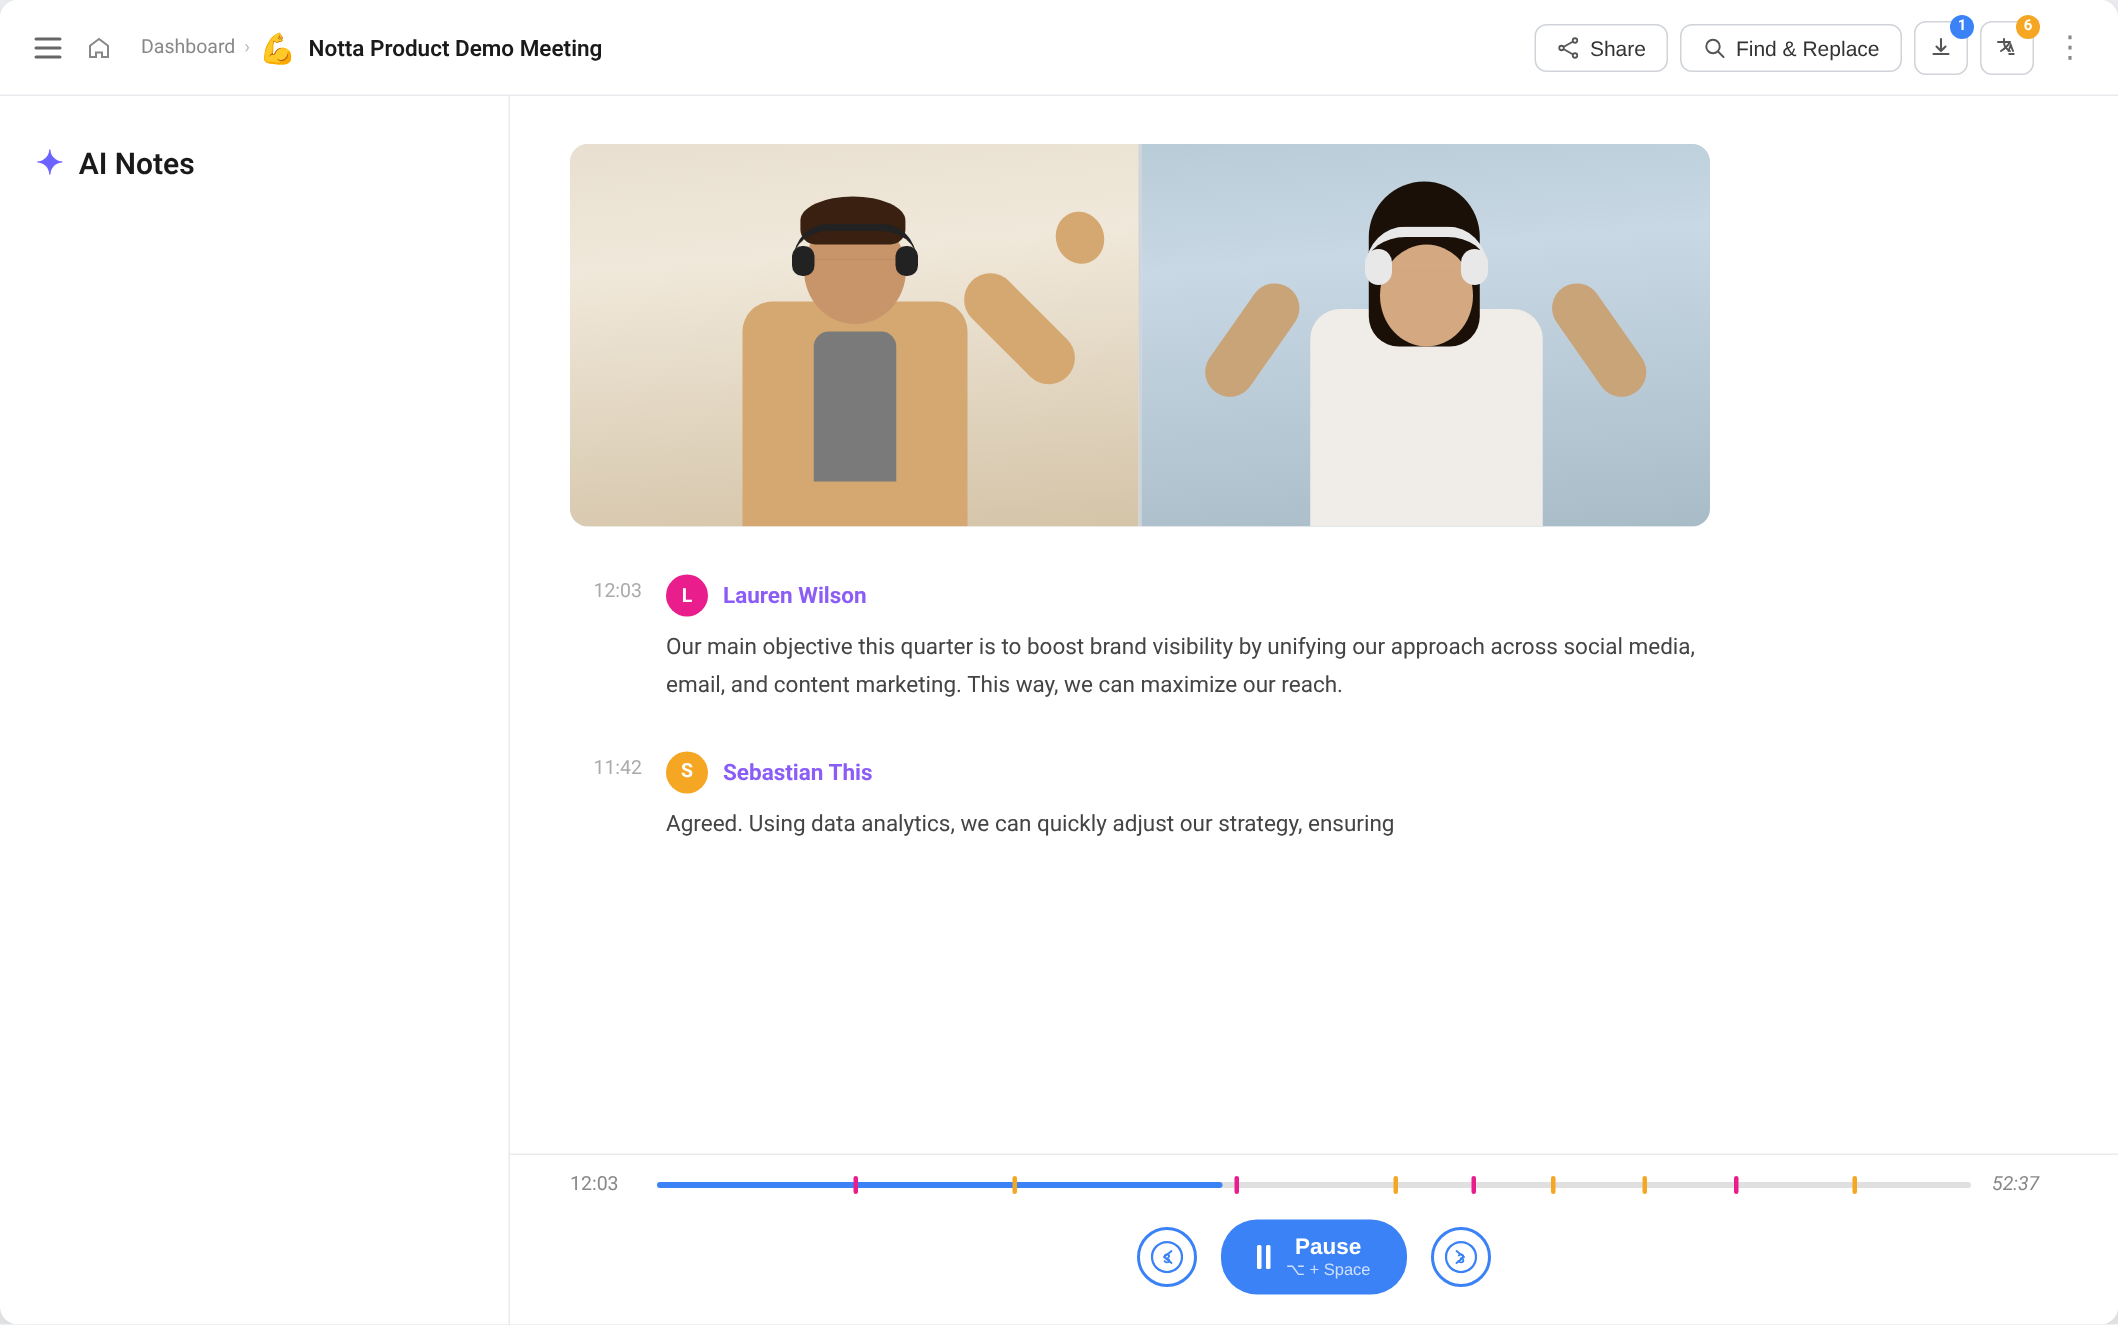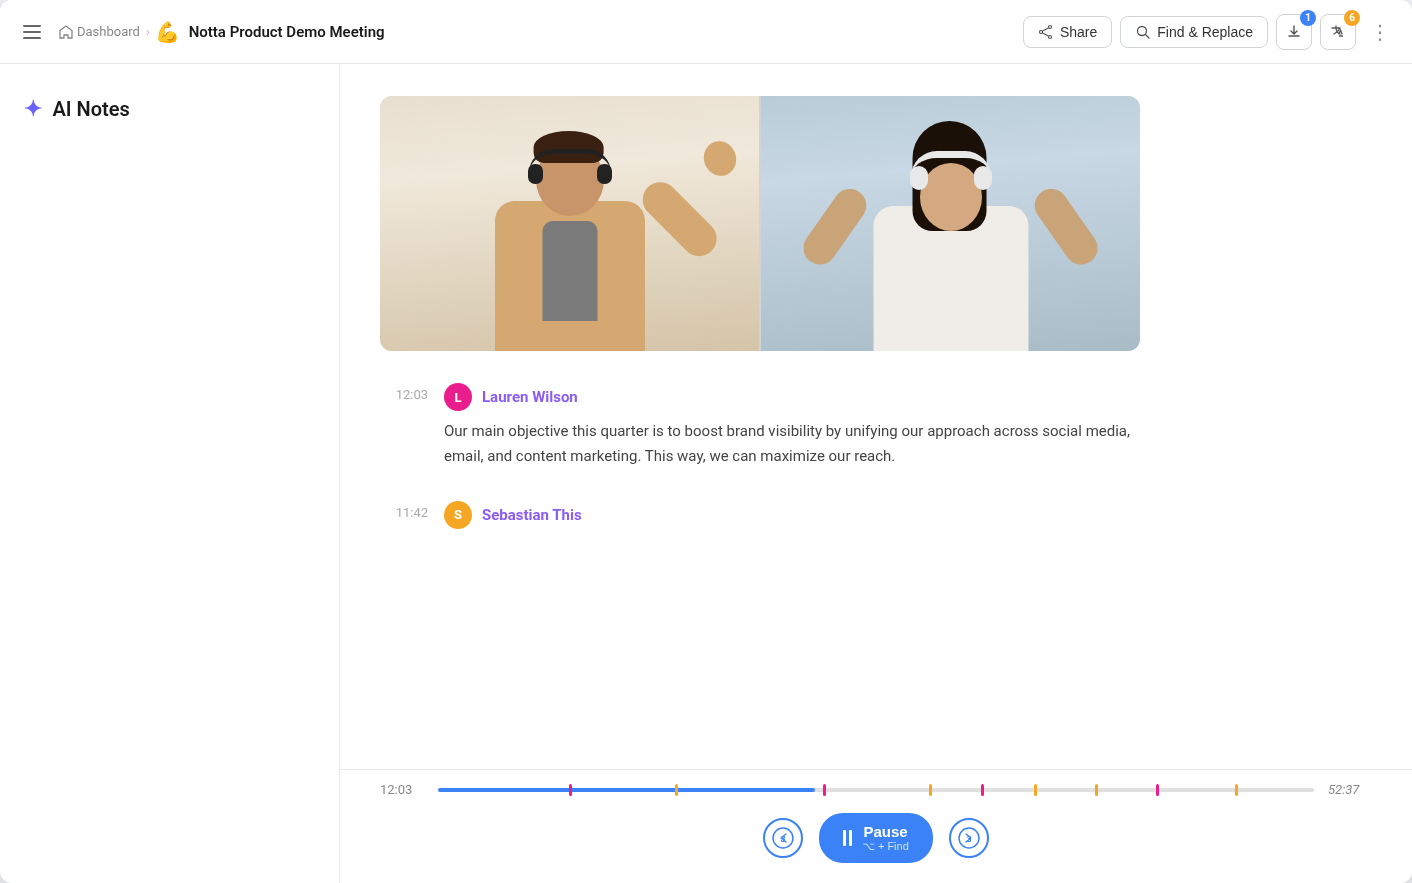--- a/index.html
+++ b/index.html
@@ -58,21 +58,21 @@
       border-radius: 1px;
     }
     .breadcrumb {
       display: flex;
       align-items: center;
       gap: 6px;
     }
     .breadcrumb-home {
       display: flex;
       align-items: center;
-      gap: 3px;
+      gap: 20px;
       color: #888;
       font-size: 13px;
     }
     .breadcrumb-sep {
       color: #bbb;
       font-size: 13px;
     }
     .title-row {
       display: flex;
       align-items: center;
@@ -509,20 +509,21 @@
 
         <div class="transcript-entry">
           <div class="entry-time">11:42</div>
           <div class="entry-content">
             <div class="speaker-row">
               <div class="avatar avatar-yellow">
                 <span>S</span>
               </div>
               <span class="speaker-name">Sebastian This</span>
             </div>
+            <div class="entry-text">Agreed. Using data analytics, we can quickly adjust our strategy, ensuring</div>
           </div>
         </div>
       </div>
 
       <div class="player-bar">
         <div class="progress-row">
           <span class="time-label">12:03</span>
           <div class="progress-track">
             <div class="progress-fill"></div>
 
@@ -548,21 +549,21 @@
               <path d="M14 7l-5 4 5 4" stroke="#3b82f6" stroke-width="1.3" stroke-linecap="round" stroke-linejoin="round"></path>
             </svg>
           </button>
           <button class="pause-btn">
             <div class="pause-icon">
               <div class="pause-bar"></div>
               <div class="pause-bar"></div>
             </div>
             <div>
               <div>Pause</div>
-              <div class="pause-btn-sub">⌥ + Find</div>
+              <div class="pause-btn-sub">⌥ + Space</div>
             </div>
           </button>
           <button class="skip-btn">
             <svg width="22" height="22" viewBox="0 0 22 22" fill="none">
               <circle cx="11" cy="11" r="10" stroke="#3b82f6" stroke-width="1.5"></circle>
               <text x="11" y="15" text-anchor="middle" fill="#3b82f6" font-size="9" font-weight="700">3</text>
               <path d="M8 7l5 4-5 4" stroke="#3b82f6" stroke-width="1.3" stroke-linecap="round" stroke-linejoin="round"></path>
             </svg>
           </button>
         </div>

